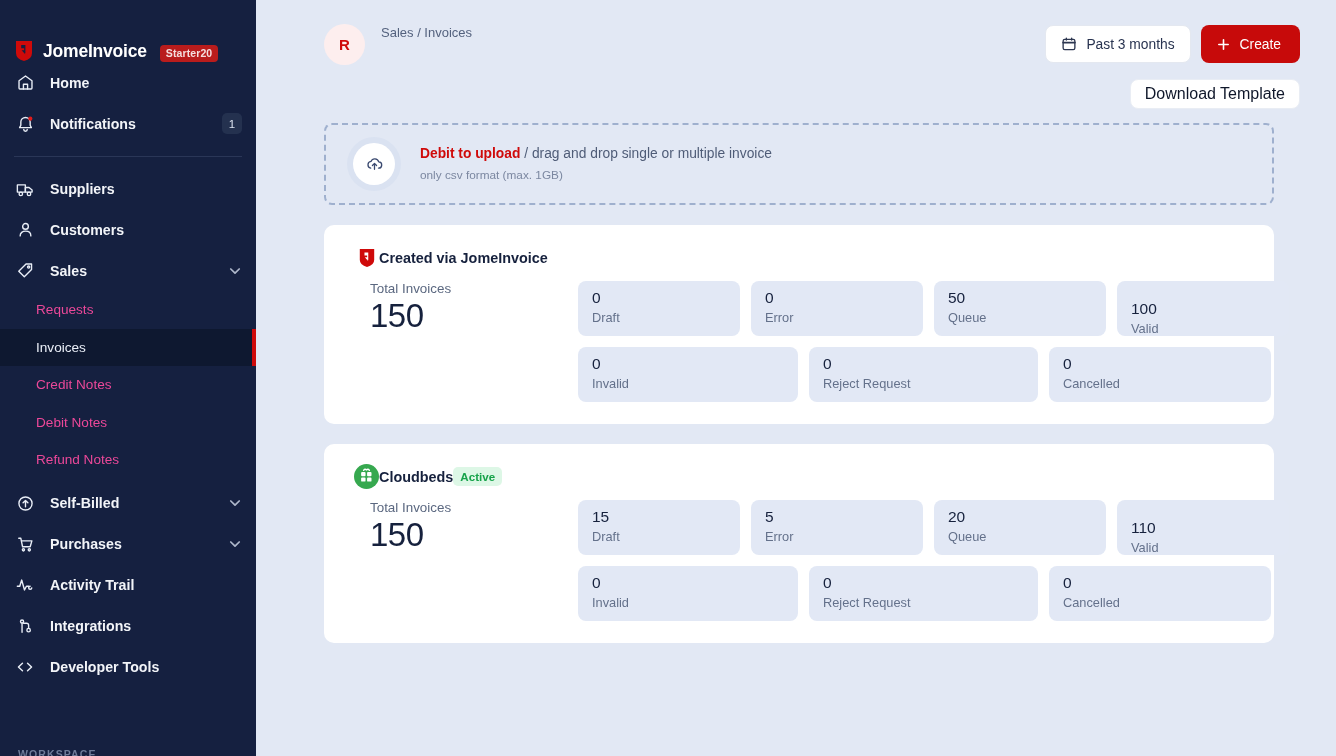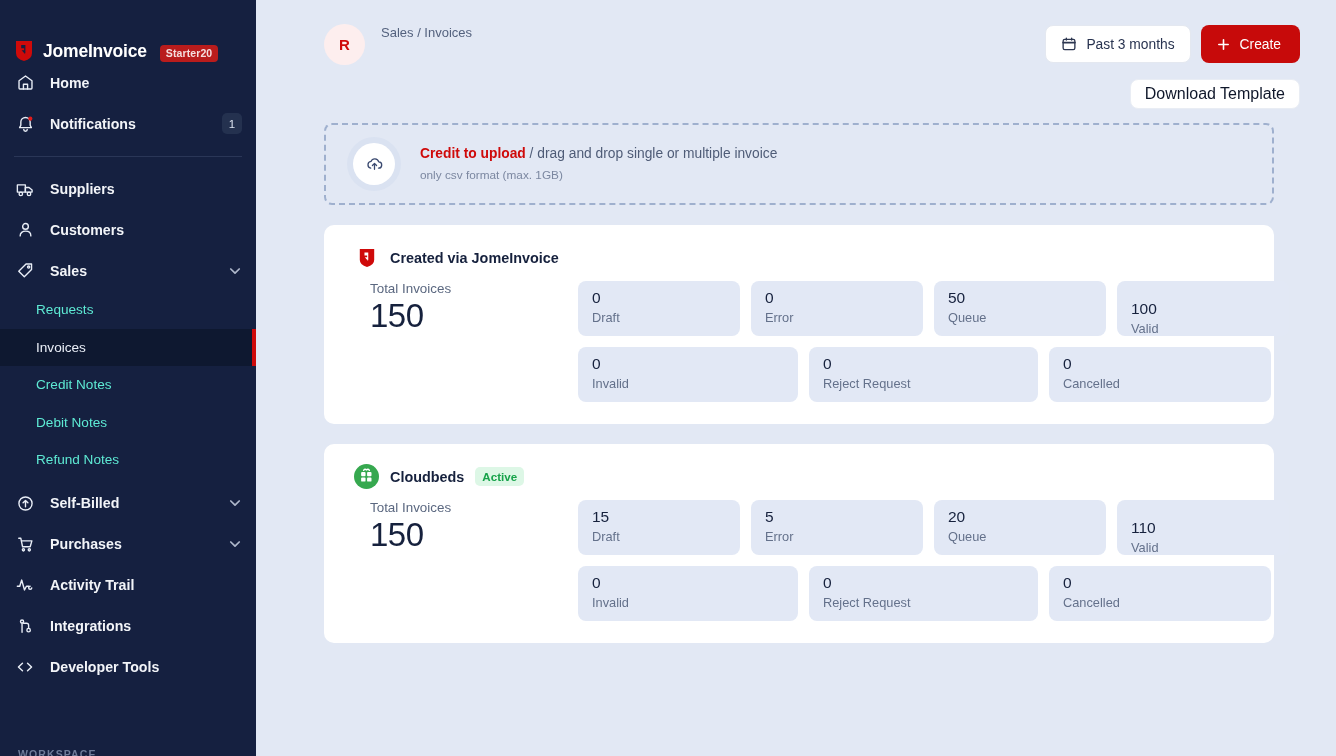--- a/index.html
+++ b/index.html
@@ -52,21 +52,21 @@
   .count-pill {
     background: #24314f; color: #dbe2ef;
     font-size: 11.5px; font-weight: normal;
     min-width: 20px; height: 21px; border-radius: 5px;
     display: flex; align-items: center; justify-content: center;
     padding: 0 6px;
   }
   .nav-sub {
     display: flex; align-items: center;
     height: 37.5px; padding-left: 36px;
-    color: #5eead4; font-size: 13.6px;
+    color: #ec4899; font-size: 13.6px;
     position: relative; cursor: pointer;
   }
   .nav-sub.active {
     background: #0e1830; color: #e9eef7;
   }
   .nav-sub.active .edge {
     position: absolute; right: 0; top: 0; bottom: 0;
     width: 4px; background: #cf0a0a;
   }
   .nav-div {
@@ -151,21 +151,21 @@
   .dz-text { margin-left: 25px; }
   .dz-line1 { font-size: 13.8px; color: #4f5c77; }
   .dz-line1 b { color: #cf0a0a; font-weight: bold; }
   .dz-line2 { font-size: 11.8px; color: #7b87a0; margin-top: 7px; }
 
   .card {
     background: #fff; border-radius: 10px;
     margin: 20px 62px 0 68px;
     padding: 20px 30px 22px;
   }
-  .card-head { display: flex; align-items: center; gap: 11px; }
+  .card-head { display: flex; align-items: center; }
   .card-logo { width: 25px; height: 25px; flex: 0 0 25px;
     display:flex; align-items:center; justify-content:center;}
   .card-title { color: #16213d; font-size: 14.4px; font-weight: bold; }
   .active-badge {
     background: #ddf7e6; color: #17a34a;
     font-size: 11.6px; font-weight: bold;
     border-radius: 5px; padding: 2.5px 7px 3px;
   }
   .card-body { display: flex; margin-top: 11px; margin-left: 12px; }
   .totals { flex: 0 0 212px; padding-left: 4px; }
@@ -393,21 +393,21 @@
 
     <div class="dropzone">
       <div class="dz-icon">
         <svg viewBox="0 0 22 22" width="19" height="19" fill="none" stroke="#3b4a70" stroke-width="1.5" stroke-linejoin="round" stroke-linecap="round">
           <path d="M6.6 15.2 A3.9 3.9 0 0 1 6.9 7.5 A4.8 4.8 0 0 1 15.9 8 A3.6 3.6 0 0 1 15.6 15.2"></path>
           <path d="M11 16.6 V9.8 M8.6 12.1 L11 9.7 L13.4 12.1"></path>
         </svg>
       </div>
       <div class="dz-text">
         <div class="dz-line1">
-          <b>Credit to upload</b><span> / drag and drop single or multiple invoice</span>
+          <b>Debit to upload</b><span> / drag and drop single or multiple invoice</span>
         </div>
         <div class="dz-line2">only csv format (max. 1GB)</div>
       </div>
     </div>
 
     <div class="card">
       <div class="card-head">
         <span class="card-logo">
           <svg viewBox="0 0 20 22" width="18" height="20">
             <path d="M2 1 H18 V13 Q18 19 10 21 Q2 19 2 13 Z" fill="#cf0a0a"></path>

